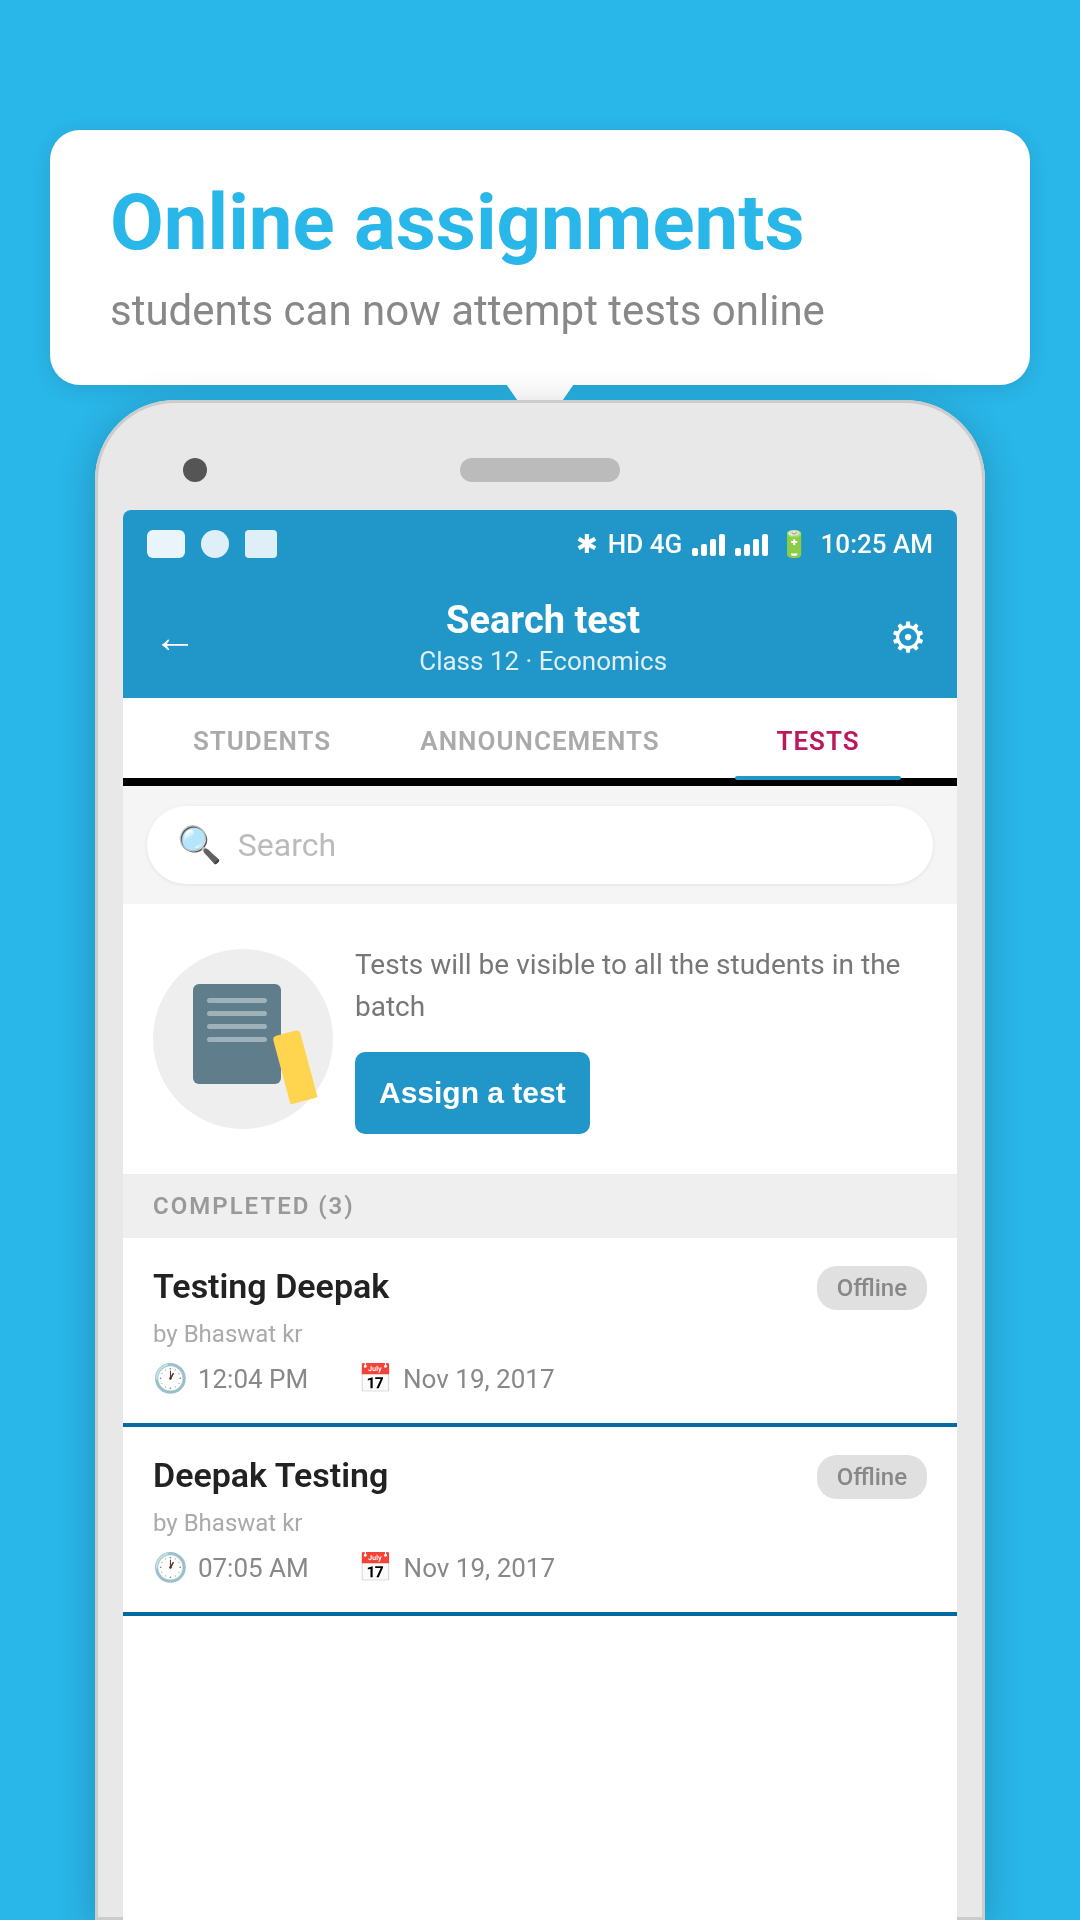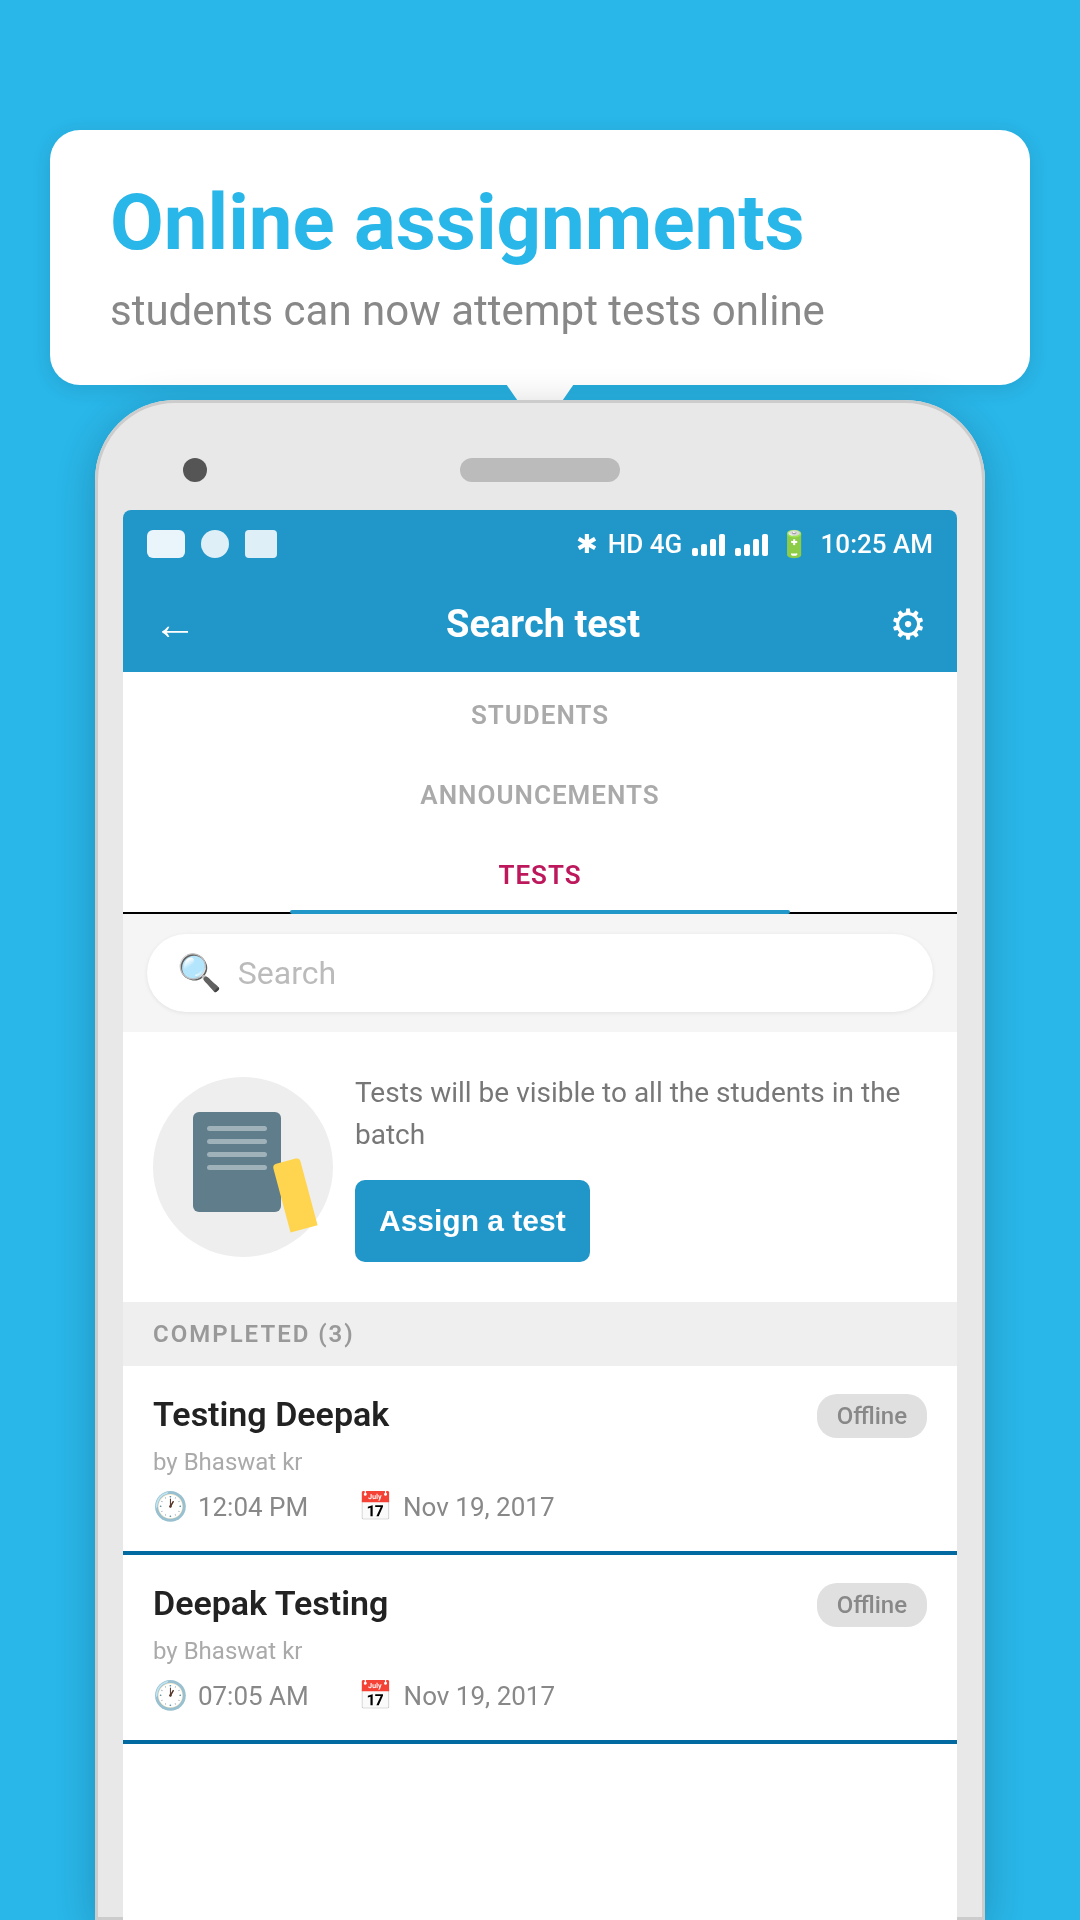--- a/index.html
+++ b/index.html
@@ -175,22 +175,21 @@
     }
     .header-settings {
       color: white;
       font-size: 42px;
     }
 
     
     .tabs-bar {
       display: flex;
       background: white;
-      border-bottom: 2px solid #000000;
-      flex-direction: column;
+      border-bottom: 8px solid #000000;
     }
     .tab-item {
       flex: 1;
       text-align: center;
       padding: 28px 10px 22px;
       font-size: 26px;
       font-weight: 600;
       color: #aaa;
       letter-spacing: 1px;
       position: relative;
@@ -402,20 +401,21 @@
         </div>
         <span>🔋</span>
         <span>10:25 AM</span>
       </div>
     </div>
 
     <div class="app-header">
       <div class="header-back">←</div>
       <div class="header-center">
         <div class="header-title">Search test</div>
+        <div class="header-subtitle">Class 12 · Economics</div>
       </div>
       <div class="header-settings">⚙</div>
     </div>
 
     <div class="tabs-bar">
       <div class="tab-item">
         <span>STUDENTS</span>
       </div>
       <div class="tab-item">
         <span>ANNOUNCEMENTS</span>

